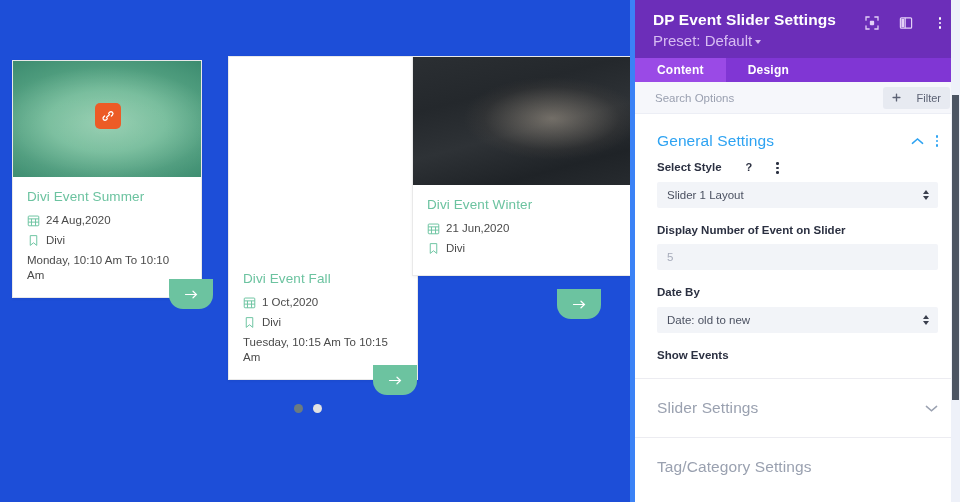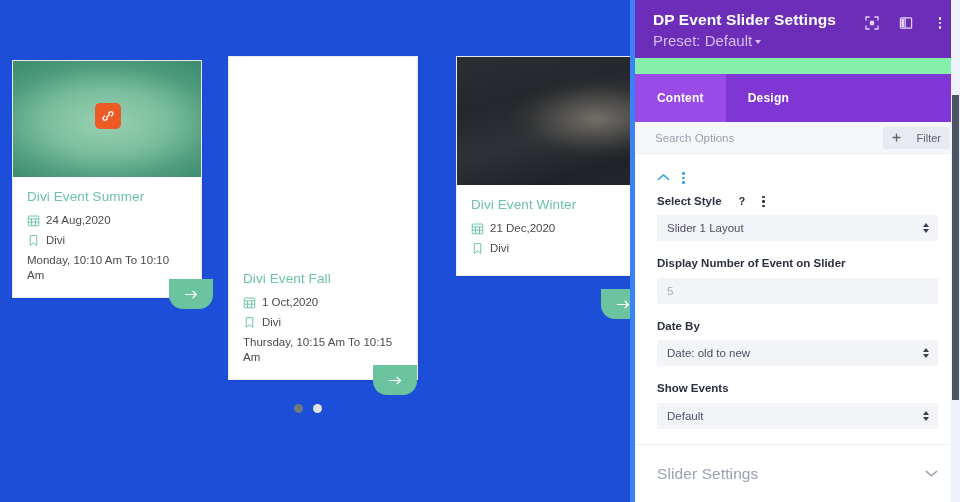--- a/index.html
+++ b/index.html
@@ -142,23 +142,22 @@
     vertical-align: middle;
   }
   .head-icons {
     position: absolute; right: 12px; top: 15px;
     display: flex; align-items: center; gap: 18px;
   }
   .head-icon { width: 16px; height: 16px; display: block; cursor: pointer; }
 
   .tabs {
     display: flex;
-    height: 48px;
+    height: 24px;
     background: #8036d4;
-    margin-top: 16px;
   }
   .tab {
     flex: 0 0 auto;
     padding: 0 22px;
     display: flex; align-items: center; justify-content: center;
     color: #ffffff;
     font-size: 12px;
     font-weight: bold;
     letter-spacing: .2px;
     cursor: pointer;
@@ -216,21 +215,21 @@
     letter-spacing: .1px;
   }
   .section-title.collapsed { color: #9aa1b0; }
   .section-head-icons { display:flex; align-items:center; gap: 12px; }
 
   .field { margin-bottom: 15px; }
   .field-label {
     font-size: 11.5px;
     color: #2b3041;
     font-weight: bold;
-    display: flex; align-items: center; gap: 17px;
+    display: flex; align-items: center; gap: 24px;
     margin-bottom: 6px;
     line-height: 1.35;
   }
   .field-label.multiline { display:block; }
   .lab-help {
     font-size: 11px;
     font-weight: bold;
     color: #2b3041;
   }
   .control {
@@ -345,39 +344,39 @@
             <path d="M1.5 6h13M5.5 6v8.5M10.5 6v8.5M1.5 10h13"></path>
           </svg>
           <span>1 Oct,2020</span>
         </div>
         <div class="meta-row">
           <svg class="meta-ico" viewBox="0 0 16 16" fill="none" stroke="#6cc3a0" stroke-width="1.2">
             <path d="M4 2h8v12l-4-3.2L4 14z"></path>
           </svg>
           <span>Divi</span>
         </div>
-        <div class="time-row">Thursday, 10:15 Am To 10:15 Am</div>
+        <div class="time-row">Tuesday, 10:15 Am To 10:15 Am</div>
       </div>
       <div class="arrow-btn" style="left:144px; top:308px;">
         <svg width="15" height="11" viewBox="0 0 20 12" fill="none" stroke="#ffffff" stroke-width="1.6" stroke-linecap="round">
           <path d="M2 6h14M12 1.6L16.6 6 12 10.4"></path>
         </svg>
       </div>
     </div>
 
-    <div class="card" style="left:412px; top:56px; width:226px;margin-left:44px;">
+    <div class="card" style="left:412px; top:56px; width:226px;">
       <div class="card-img img-winter" style="height:128px;"></div>
       <div class="card-body">
         <div class="card-title">Divi Event Winter</div>
         <div class="meta-row">
           <svg class="meta-ico" viewBox="0 0 16 16" fill="none" stroke="#6cc3a0" stroke-width="1.2">
             <rect x="1.5" y="2.5" width="13" height="12" rx="1"></rect>
             <path d="M1.5 6h13M5.5 6v8.5M10.5 6v8.5M1.5 10h13"></path>
           </svg>
-          <span>21 Dec,2020</span>
+          <span>21 Jun,2020</span>
         </div>
         <div class="meta-row">
           <svg class="meta-ico" viewBox="0 0 16 16" fill="none" stroke="#6cc3a0" stroke-width="1.2">
             <path d="M4 2h8v12l-4-3.2L4 14z"></path>
           </svg>
           <span>Divi</span>
         </div>
       </div>
       <div class="arrow-btn" style="left:144px; top:232px;">
         <svg width="15" height="11" viewBox="0 0 20 12" fill="none" stroke="#ffffff" stroke-width="1.6" stroke-linecap="round">
@@ -430,20 +429,21 @@
           <path d="M5 1.2v7.6M1.2 5h7.6"></path>
         </svg>
         <span>Filter</span>
       </button>
     </div>
 
     <div class="panel-body">
 
       <div class="section">
         <div class="section-head">
+          <span class="section-title">General Settings</span>
           <span class="section-head-icons">
             <svg width="13" height="9" viewBox="0 0 14 9" fill="none" stroke="#2ea3f2" stroke-width="1.6" stroke-linecap="round">
               <path d="M1.5 6.5L7 1.8l5.5 4.7"></path>
             </svg>
             <span class="dots-icon blue">
                 <span></span>
                 <span></span>
                 <span></span>
               </span>
           </span>
@@ -481,27 +481,20 @@
             <span>Date: old to new</span>
             <span class="updown">
                 <i class="u"></i>
                 <i class="d"></i>
               </span>
           </div>
         </div>
 
         <div class="field">
           <div class="field-label">Show Events</div>
-          <div class="control">
-            <span>Default</span>
-            <span class="updown">
-                <i class="u"></i>
-                <i class="d"></i>
-              </span>
-          </div>
         </div>
       </div>
 
       <div class="divider"></div>
 
       <div class="collapsed-row">
         <span class="section-title collapsed">Slider Settings</span>
         <svg width="13" height="9" viewBox="0 0 14 9" fill="none" stroke="#9aa1b0" stroke-width="1.6" stroke-linecap="round">
           <path d="M1.5 2.2L7 6.9l5.5-4.7"></path>
         </svg>

